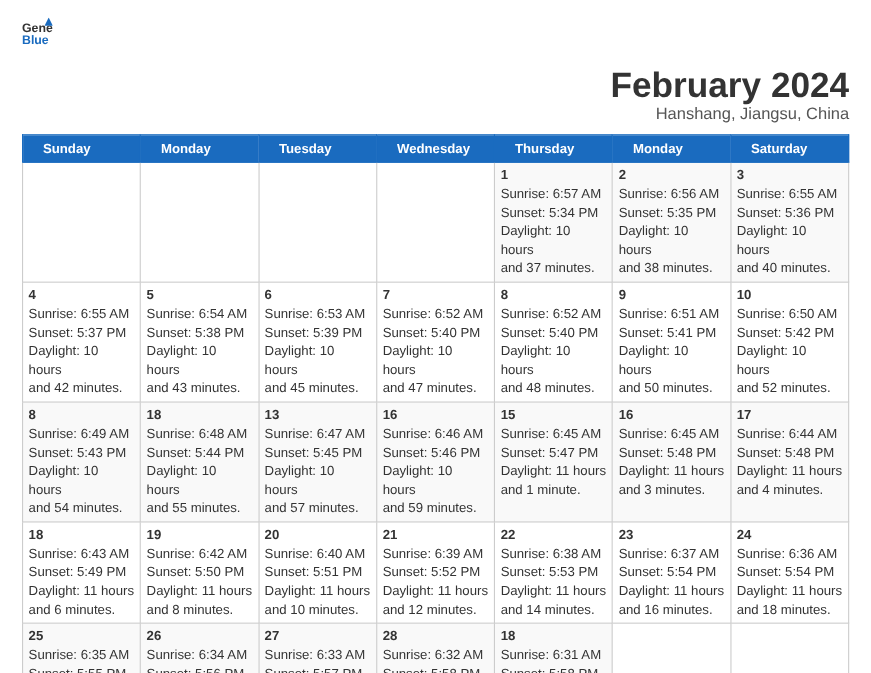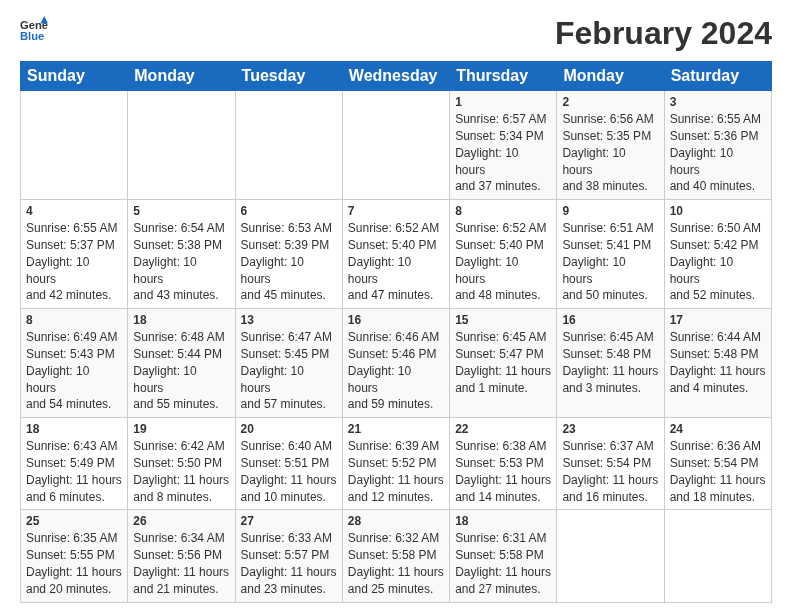--- a/index.html
+++ b/index.html
@@ -33,38 +33,39 @@
       height: 28px;
     }
     .title-section {
       text-align: right;
     }
     .month-title {
       font-size: 32px;
       font-weight: bold;
       color: #333;
       line-height: 1.1;
+      margin-top: 44px;
     }
     .location {
       font-size: 15px;
       color: #555;
     }
     .calendar {
       flex: 1;
       border: 1px solid #ccc;
       border-collapse: collapse;
       width: 100%;
       table-layout: fixed;
     }
     .calendar th {
       background-color: #1a6bbf;
       color: #fff;
-      font-size: 16px;
+      font-size: 12px;
       font-weight: bold;
-      padding: 5px 6px;
+      padding: 5px 18px;
       text-align: left;
       border: 1px solid #1a6bbf;
     }
     .calendar td {
       vertical-align: top;
       padding: 4px 5px;
       border: 1px solid #ccc;
       font-size: 10px;
       color: #333;
       height: 88px;
@@ -100,20 +101,21 @@
   <div class="header">
     <div class="logo">
       <svg class="logo-icon" viewBox="0 0 30 30" xmlns="http://www.w3.org/2000/svg">
         <text x="0" y="14" font-size="12" font-weight="bold" fill="#333">General</text>
         <text x="0" y="26" font-size="12" font-weight="bold" fill="#1a6bbf">Blue</text>
         <polygon points="22,8 30,8 26,0" fill="#1a6bbf"></polygon>
       </svg>
     </div>
     <div class="title-section">
       <div class="month-title">February 2024</div>
+      <div class="location">Hanshang, Jiangsu, China</div>
     </div>
   </div>
 
   <table class="calendar">
     <thead>
       <tr>
         <th>Sunday</th>
         <th>Monday</th>
         <th>Tuesday</th>
         <th>Wednesday</th>

